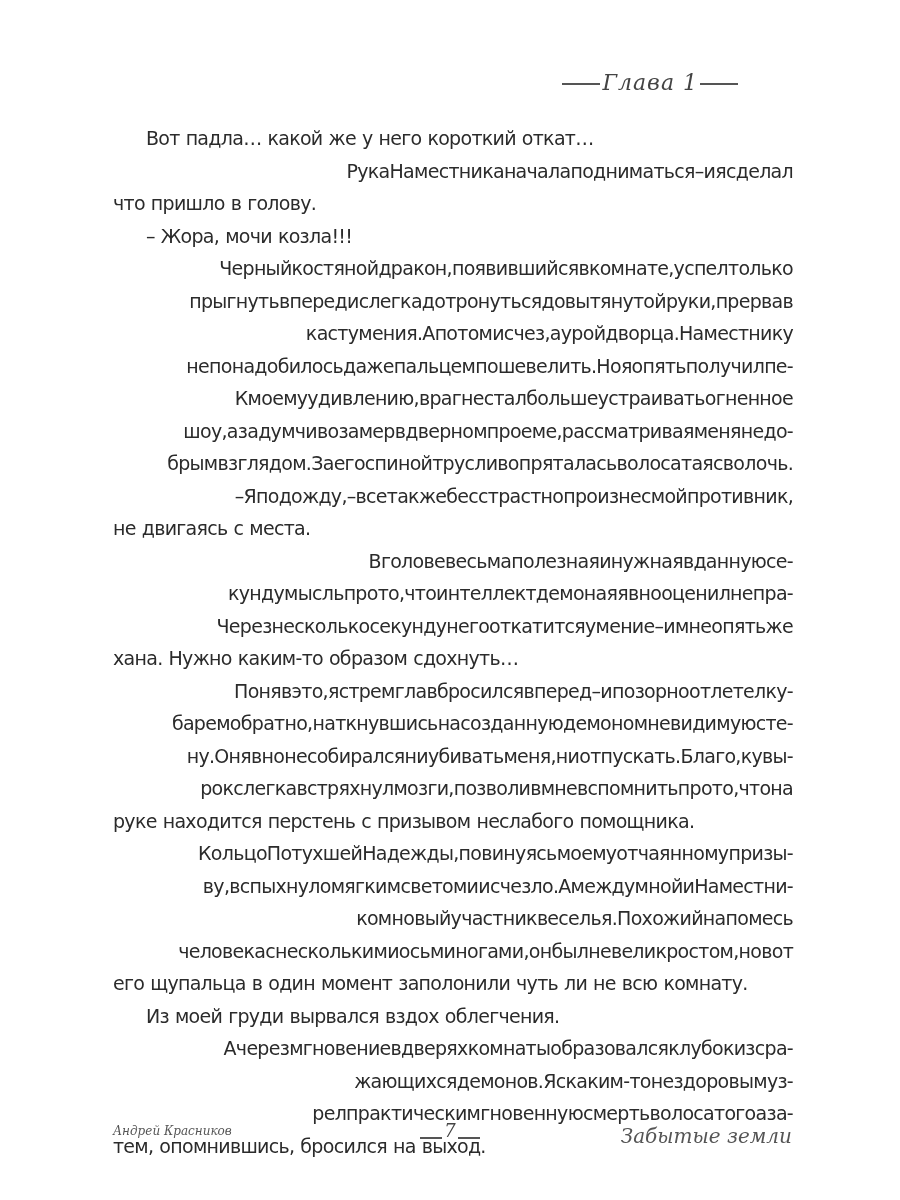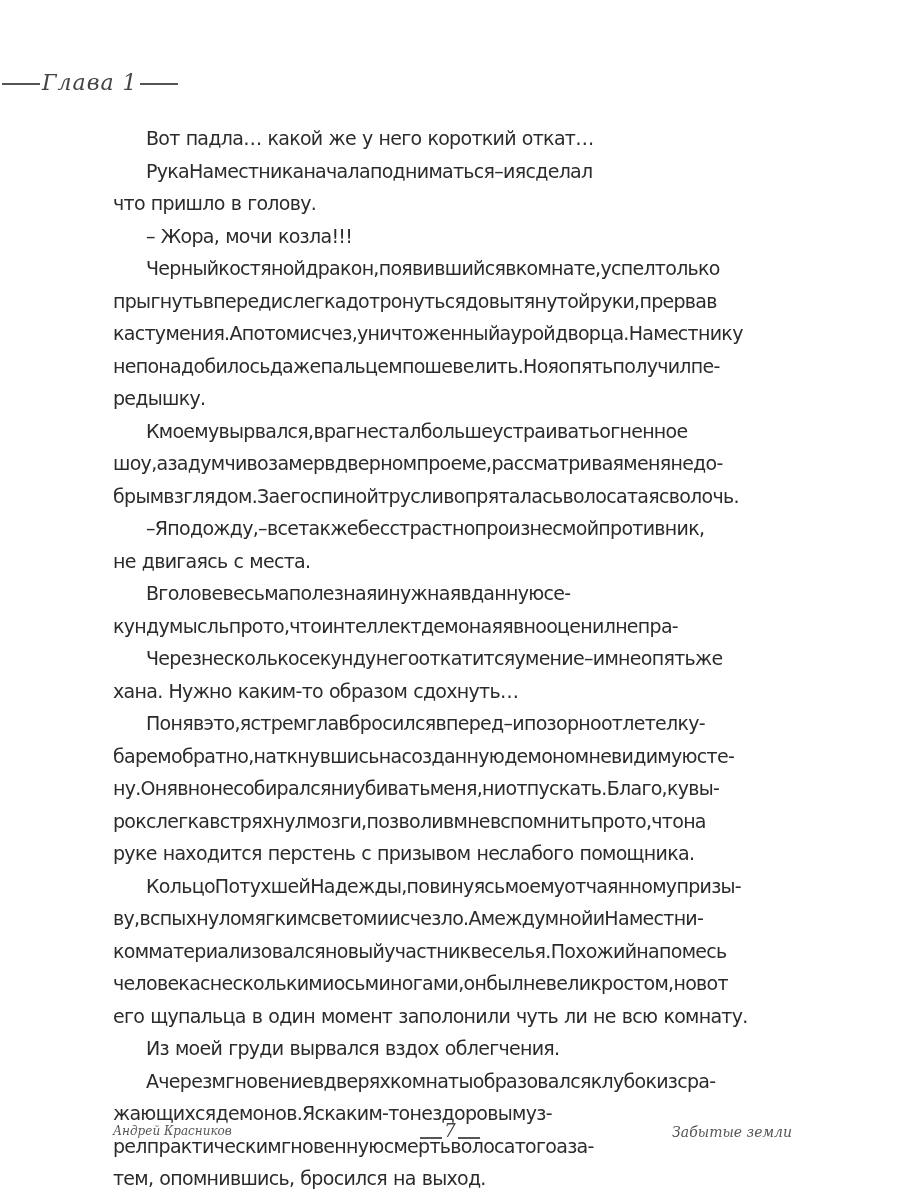--- a/index.html
+++ b/index.html
@@ -1,44 +1,44 @@
 <!DOCTYPE html>
 <html><head>
 <meta charset="utf-8">
 <style>
   html, body { margin: 0; padding: 0; background: #ffffff; }
   body { width: 900px; height: 1200px; position: relative; overflow: hidden; color: #2a2a2a; }
   .chapter-title {
-    position: absolute; top: 70px; left: 0; width: 740px; text-align: left;
+    position: absolute; top: 70px; left: 0; width: 740px; text-align: right;
     font-family: "DejaVu Serif", serif; font-style: italic; font-size: 22px; color: #444;
     letter-spacing: 1px;
   }
   .chapter-title .dash { display: inline-block; width: 38px; height: 2px; background: #555; vertical-align: middle; margin: 0 2px; }
   .text-block {
     position: absolute; top: 122px; left: 113px; width: 680px;
     font-family: "DejaVu Sans", sans-serif; font-size: 19px; line-height: 32.5px;
     color: #2b2b2b; letter-spacing: -0.7px; word-spacing: -1px;
   }
-  .line { white-space: nowrap; display: flex; justify-content: flex-start; height: 32.5px; }
+  .line { white-space: nowrap; display: flex; justify-content: flex-end; height: 32.5px; }
   .line.last { justify-content: flex-start; }
   .line.last span + span { margin-left: 6px; }
   .line.indent { padding-left: 33px; }
   .footer { position: absolute; top: 1120px; left: 0; width: 900px; height: 30px; }
   .footer-author {
     position: absolute; left: 113px; top: 4px;
     font-family: "DejaVu Serif", serif; font-style: italic; font-size: 12px; color: #555;
   }
   .footer-page {
     position: absolute; left: 0; width: 900px; text-align: center; top: 0;
     font-family: "DejaVu Serif", serif; font-style: italic; font-size: 18px; color: #444;
   }
   .footer-page .dash { display: inline-block; width: 22px; height: 2px; background: #555; vertical-align: -2px; margin: 0 2px; }
   .footer-book {
     position: absolute; right: 108px; top: 4px;
-    font-family: "DejaVu Serif", serif; font-style: italic; font-size: 14px; color: #555;
+    font-family: "DejaVu Serif", serif; font-style: italic; font-size: 20px; color: #555;
   }
 </style>
 </head>
 <body>
 
 <div class="chapter-title">
   <span class="dash"></span><span>Глава 1</span><span class="dash"></span>
 </div>
 
 <div class="text-block" id="text-block">
@@ -94,44 +94,40 @@
       <span>вытянутой</span>
       <span>руки,</span>
       <span>прервав</span>
     </div>
     <div class="line">
       <span>каст</span>
       <span>умения.</span>
       <span>А</span>
       <span>потом</span>
       <span>исчез,</span>
-      <span>уничтоженный</span>
       <span>аурой</span>
       <span>дворца.</span>
       <span>Наместнику</span>
     </div>
     <div class="line">
       <span>не</span>
       <span>понадобилось</span>
       <span>даже</span>
       <span>пальцем</span>
       <span>пошевелить.</span>
       <span>Но</span>
       <span>я</span>
       <span>опять</span>
       <span>получил</span>
       <span>пе-</span>
     </div>
-    <div class="line last">
-      <span>редышку.</span>
-    </div>
     <div class="line indent">
       <span>К</span>
       <span>моему</span>
-      <span>вырвался,</span>
+      <span>удивлению,</span>
       <span>враг</span>
       <span>не</span>
       <span>стал</span>
       <span>больше</span>
       <span>устраивать</span>
       <span>огненное</span>
     </div>
     <div class="line">
       <span>шоу,</span>
       <span>а</span>
@@ -295,21 +291,20 @@
       <span>и</span>
       <span>исчезло.</span>
       <span>А</span>
       <span>между</span>
       <span>мной</span>
       <span>и</span>
       <span>Наместни-</span>
     </div>
     <div class="line">
       <span>ком</span>
-      <span>материализовался</span>
       <span>новый</span>
       <span>участник</span>
       <span>веселья.</span>
       <span>Похожий</span>
       <span>на</span>
       <span>помесь</span>
     </div>
     <div class="line">
       <span>человека</span>
       <span>с</span>

